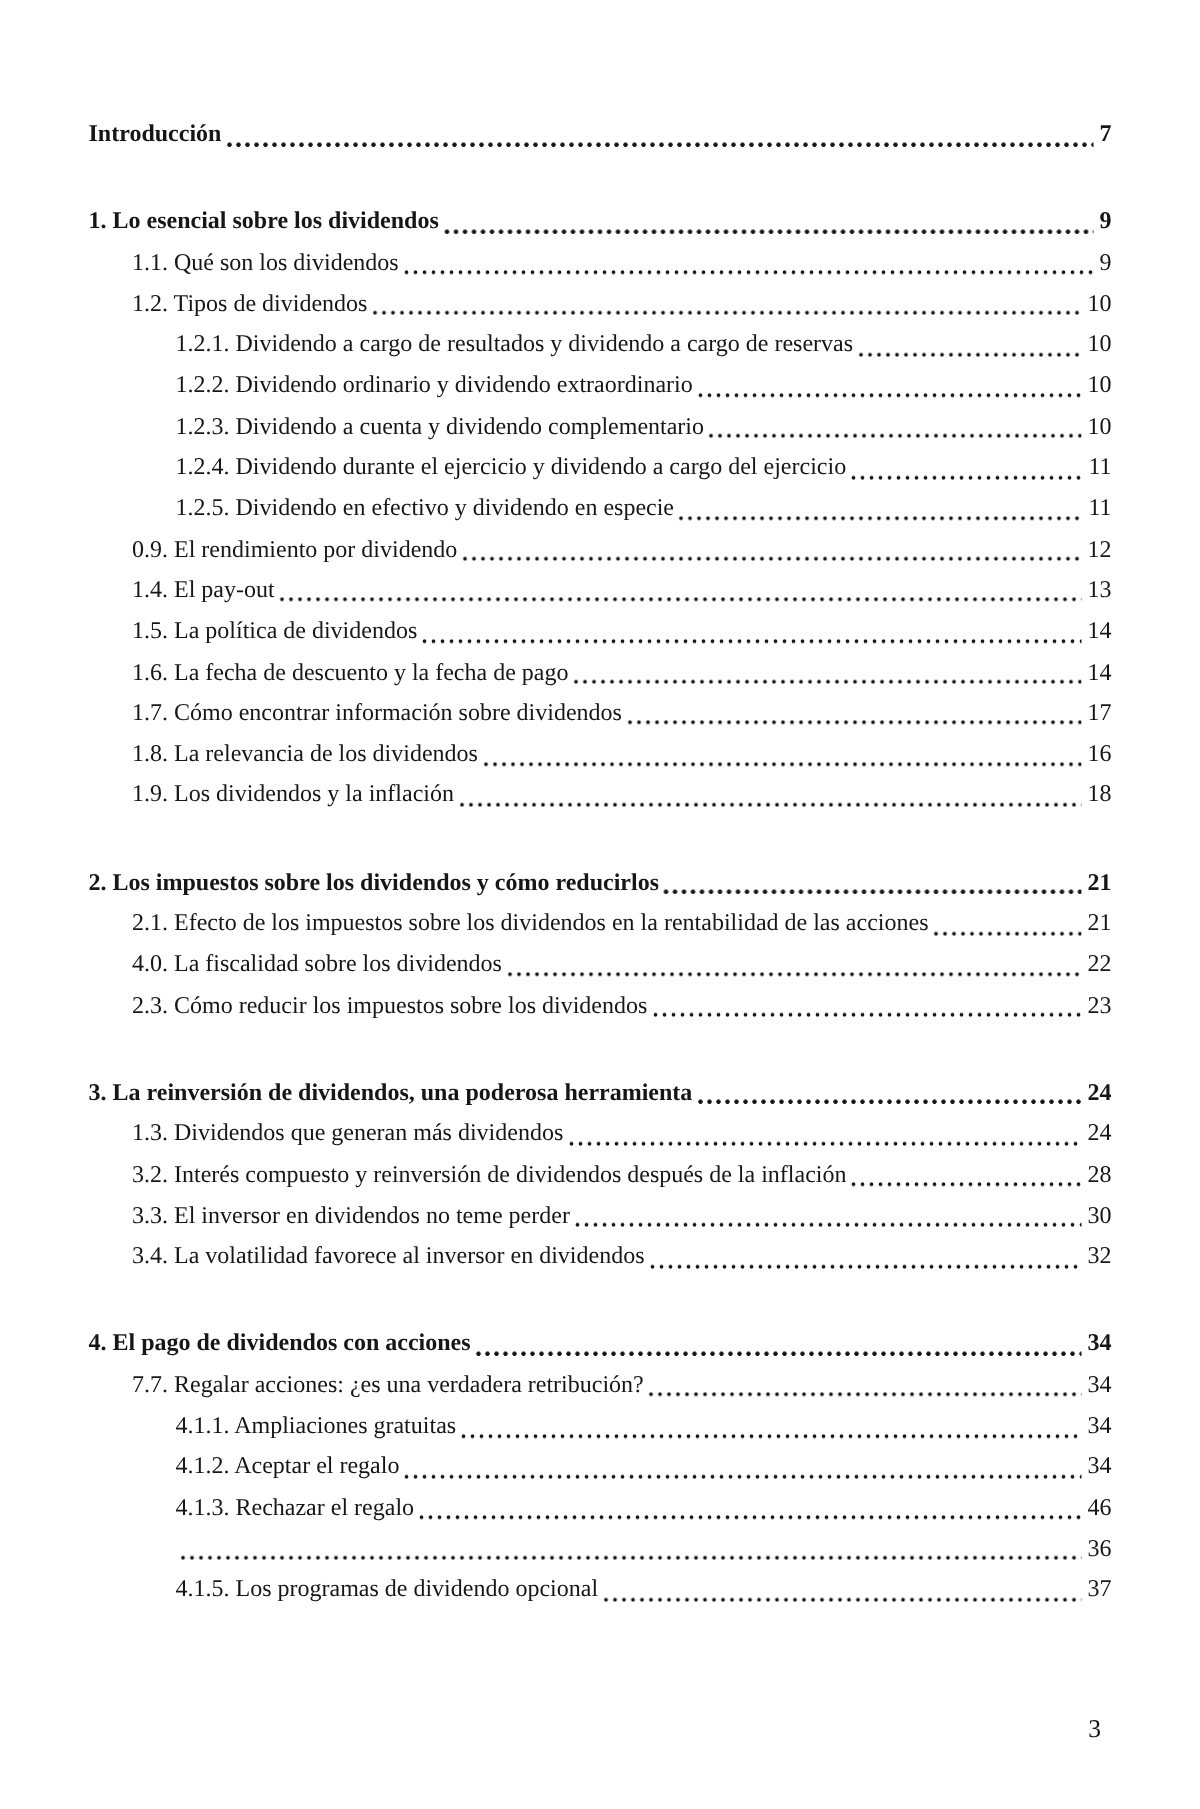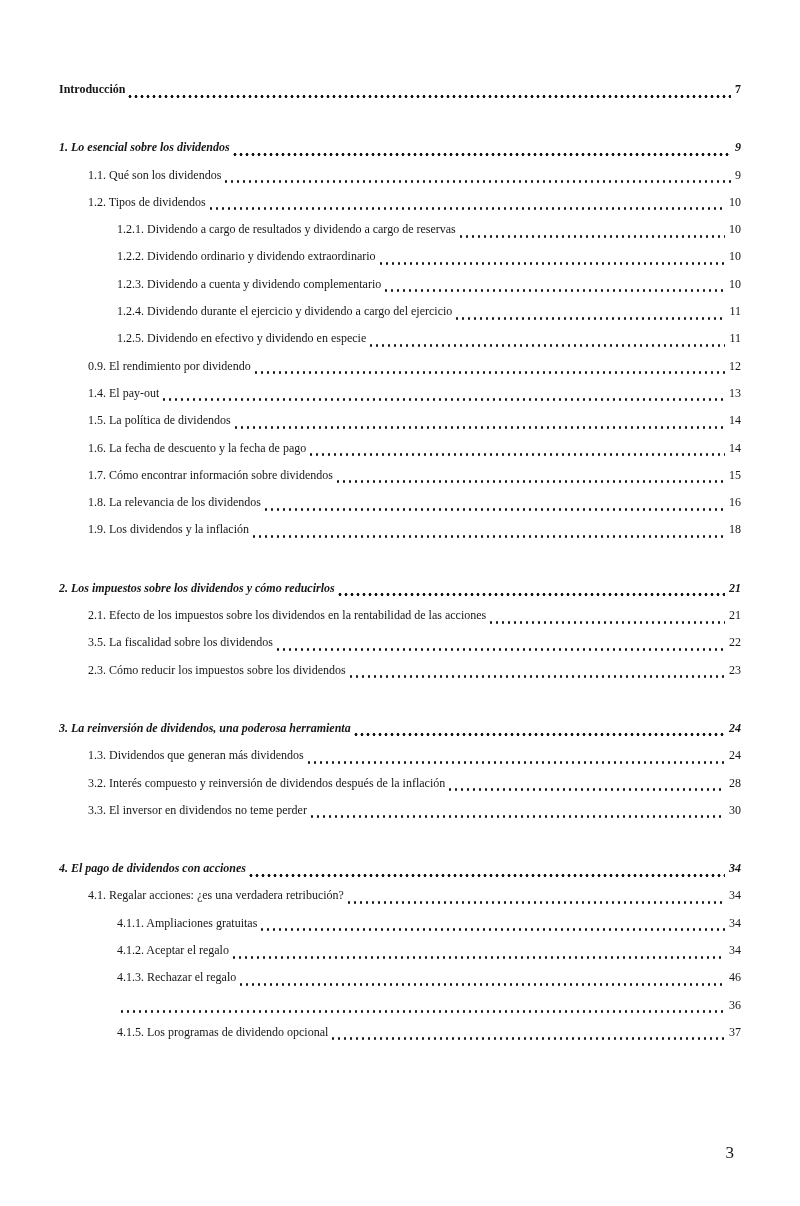--- a/index.html
+++ b/index.html
@@ -16,25 +16,25 @@
     background: var(--paper);
     overflow: hidden;
   }
   .toc {
     position: absolute;
     left: 59px; right: 59px; top: 76px;
   }
   .toc-row {
     display: flex;
     align-items: flex-end;
-    font-size: 12px;
+    font-size: 16px;
     line-height: 27.3px;
     white-space: nowrap;
   }
-  .toc-row.gap { margin-top: 31px; font-style: italic; }
+  .toc-row.gap { margin-top: 31px; }
   .toc-row.lvl1 { padding-left: 29px; }
   .toc-row.lvl2 { padding-left: 58px; }
   .toc-row.bold { font-weight: bold; }
   .toc-label { flex: 0 1 auto; overflow: hidden; }
   .toc-dots {
     flex: 1 1 auto;
     min-width: 8px;
     align-self: stretch;
     margin: 0 4px 0 2px;
     background-image: radial-gradient(circle, var(--ink) 1px, rgba(0,0,0,0) 1.5px);
@@ -133,21 +133,21 @@
 
   <div class="toc-row lvl1">
     <span class="toc-label">1.6. La fecha de descuento y la fecha de pago</span>
     <span class="toc-dots"></span>
     <span class="toc-page">14</span>
   </div>
 
   <div class="toc-row lvl1">
     <span class="toc-label">1.7. Cómo encontrar información sobre dividendos</span>
     <span class="toc-dots"></span>
-    <span class="toc-page">15</span>
+    <span class="toc-page">17</span>
   </div>
 
   <div class="toc-row lvl1">
     <span class="toc-label">1.8. La relevancia de los dividendos</span>
     <span class="toc-dots"></span>
     <span class="toc-page">16</span>
   </div>
 
   <div class="toc-row lvl1">
     <span class="toc-label">1.9. Los dividendos y la inflación</span>
@@ -161,21 +161,21 @@
     <span class="toc-page">21</span>
   </div>
 
   <div class="toc-row lvl1">
     <span class="toc-label">2.1. Efecto de los impuestos sobre los dividendos en la rentabilidad de las acciones</span>
     <span class="toc-dots"></span>
     <span class="toc-page">21</span>
   </div>
 
   <div class="toc-row lvl1">
-    <span class="toc-label">3.5. La fiscalidad sobre los dividendos</span>
+    <span class="toc-label">4.0. La fiscalidad sobre los dividendos</span>
     <span class="toc-dots"></span>
     <span class="toc-page">22</span>
   </div>
 
   <div class="toc-row lvl1">
     <span class="toc-label">2.3. Cómo reducir los impuestos sobre los dividendos</span>
     <span class="toc-dots"></span>
     <span class="toc-page">23</span>
   </div>
 
@@ -196,29 +196,34 @@
     <span class="toc-dots"></span>
     <span class="toc-page">28</span>
   </div>
 
   <div class="toc-row lvl1">
     <span class="toc-label">3.3. El inversor en dividendos no teme perder</span>
     <span class="toc-dots"></span>
     <span class="toc-page">30</span>
   </div>
 
+  <div class="toc-row lvl1">
+    <span class="toc-label">3.4. La volatilidad favorece al inversor en dividendos</span>
+    <span class="toc-dots"></span>
+    <span class="toc-page">32</span>
+  </div>
 
   <div class="toc-row lvl0 bold gap">
     <span class="toc-label">4. El pago de dividendos con acciones</span>
     <span class="toc-dots"></span>
     <span class="toc-page">34</span>
   </div>
 
   <div class="toc-row lvl1">
-    <span class="toc-label">4.1. Regalar acciones: ¿es una verdadera retribución?</span>
+    <span class="toc-label">7.7. Regalar acciones: ¿es una verdadera retribución?</span>
     <span class="toc-dots"></span>
     <span class="toc-page">34</span>
   </div>
 
   <div class="toc-row lvl2">
     <span class="toc-label">4.1.1. Ampliaciones gratuitas</span>
     <span class="toc-dots"></span>
     <span class="toc-page">34</span>
   </div>
 

